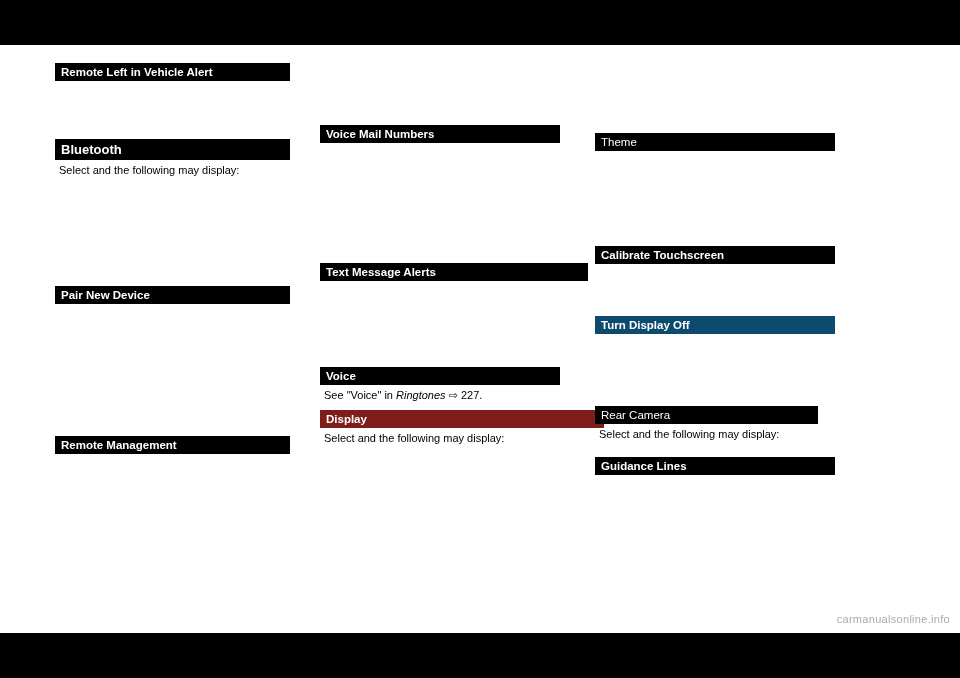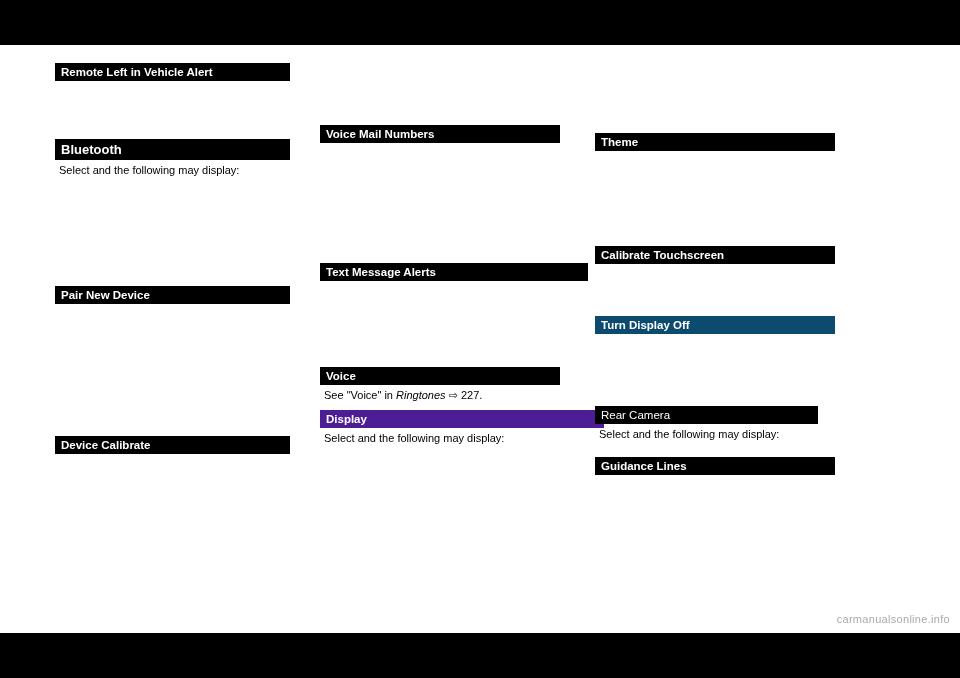--- a/index.html
+++ b/index.html
@@ -40,21 +40,21 @@
       </div>
 
       <div style="margin-top:105px;">
         <div style="background:#000; color:#fff; font-family:Arial,sans-serif; font-size:11.5px; font-weight:bold; padding:3px 6px; width:235px;">
           <span>Pair New Device</span>
         </div>
       </div>
 
       <div style="margin-top:132px;">
         <div style="background:#000; color:#fff; font-family:Arial,sans-serif; font-size:11.5px; font-weight:bold; padding:3px 6px; width:235px;">
-          <span>Device Calibrate</span>
+          <span>Remote Management</span>
         </div>
       </div>
     </div>
 
     <div style="position:absolute; top:0; left:320px; width:250px;">
 
 
       <div style="margin-top:80px;">
         <div style="background:#000; color:#fff; font-family:Arial,sans-serif; font-size:11.5px; font-weight:bold; padding:3px 6px; width:240px;">
           <span>Voice Mail Numbers</span>
@@ -70,33 +70,33 @@
       <div style="margin-top:86px;">
         <div style="background:#000; color:#fff; font-family:Arial,sans-serif; font-size:11.5px; font-weight:bold; padding:3px 6px; width:240px;">
           <span>Voice</span>
         </div>
         <div style="font-family:Arial,sans-serif; font-size:11px; color:#000; padding:3px 4px; width:240px; line-height:1.4;">
           See "Voice" in <em>Ringtones</em> ⇨ 227.
         </div>
       </div>
 
       <div style="margin-top:4px;">
-        <div style="background:#4c1d95; color:#fff; font-family:Arial,sans-serif; font-size:11.5px; font-weight:bold; padding:3px 6px; width:284px;">
+        <div style="background:#7f1d1d; color:#fff; font-family:Arial,sans-serif; font-size:11.5px; font-weight:bold; padding:3px 6px; width:284px;">
           <span>Display</span>
         </div>
         <div style="font-family:Arial,sans-serif; font-size:11px; color:#000; padding:3px 4px; width:240px; line-height:1.4;">
           <span>Select and the following may display:</span>
         </div>
       </div>
     </div>
 
     <div style="position:absolute; top:0; left:595px; width:250px;">
 
       <div style="margin-top:88px;">
-        <div style="background:#000; color:#fff; font-family:Arial,sans-serif; font-size:11.5px; font-weight:bold; padding:3px 6px; width:240px;">
+        <div style="background:#000; color:#fff; font-family:Arial,sans-serif; font-size:11.5px; font-weight:normal; padding:3px 6px; width:240px;">
           <span>Theme</span>
         </div>
       </div>
 
       <div style="margin-top:95px;">
         <div style="background:#000; color:#fff; font-family:Arial,sans-serif; font-size:11.5px; font-weight:bold; padding:3px 6px; width:240px;">
           <span>Calibrate Touchscreen</span>
         </div>
       </div>
 

